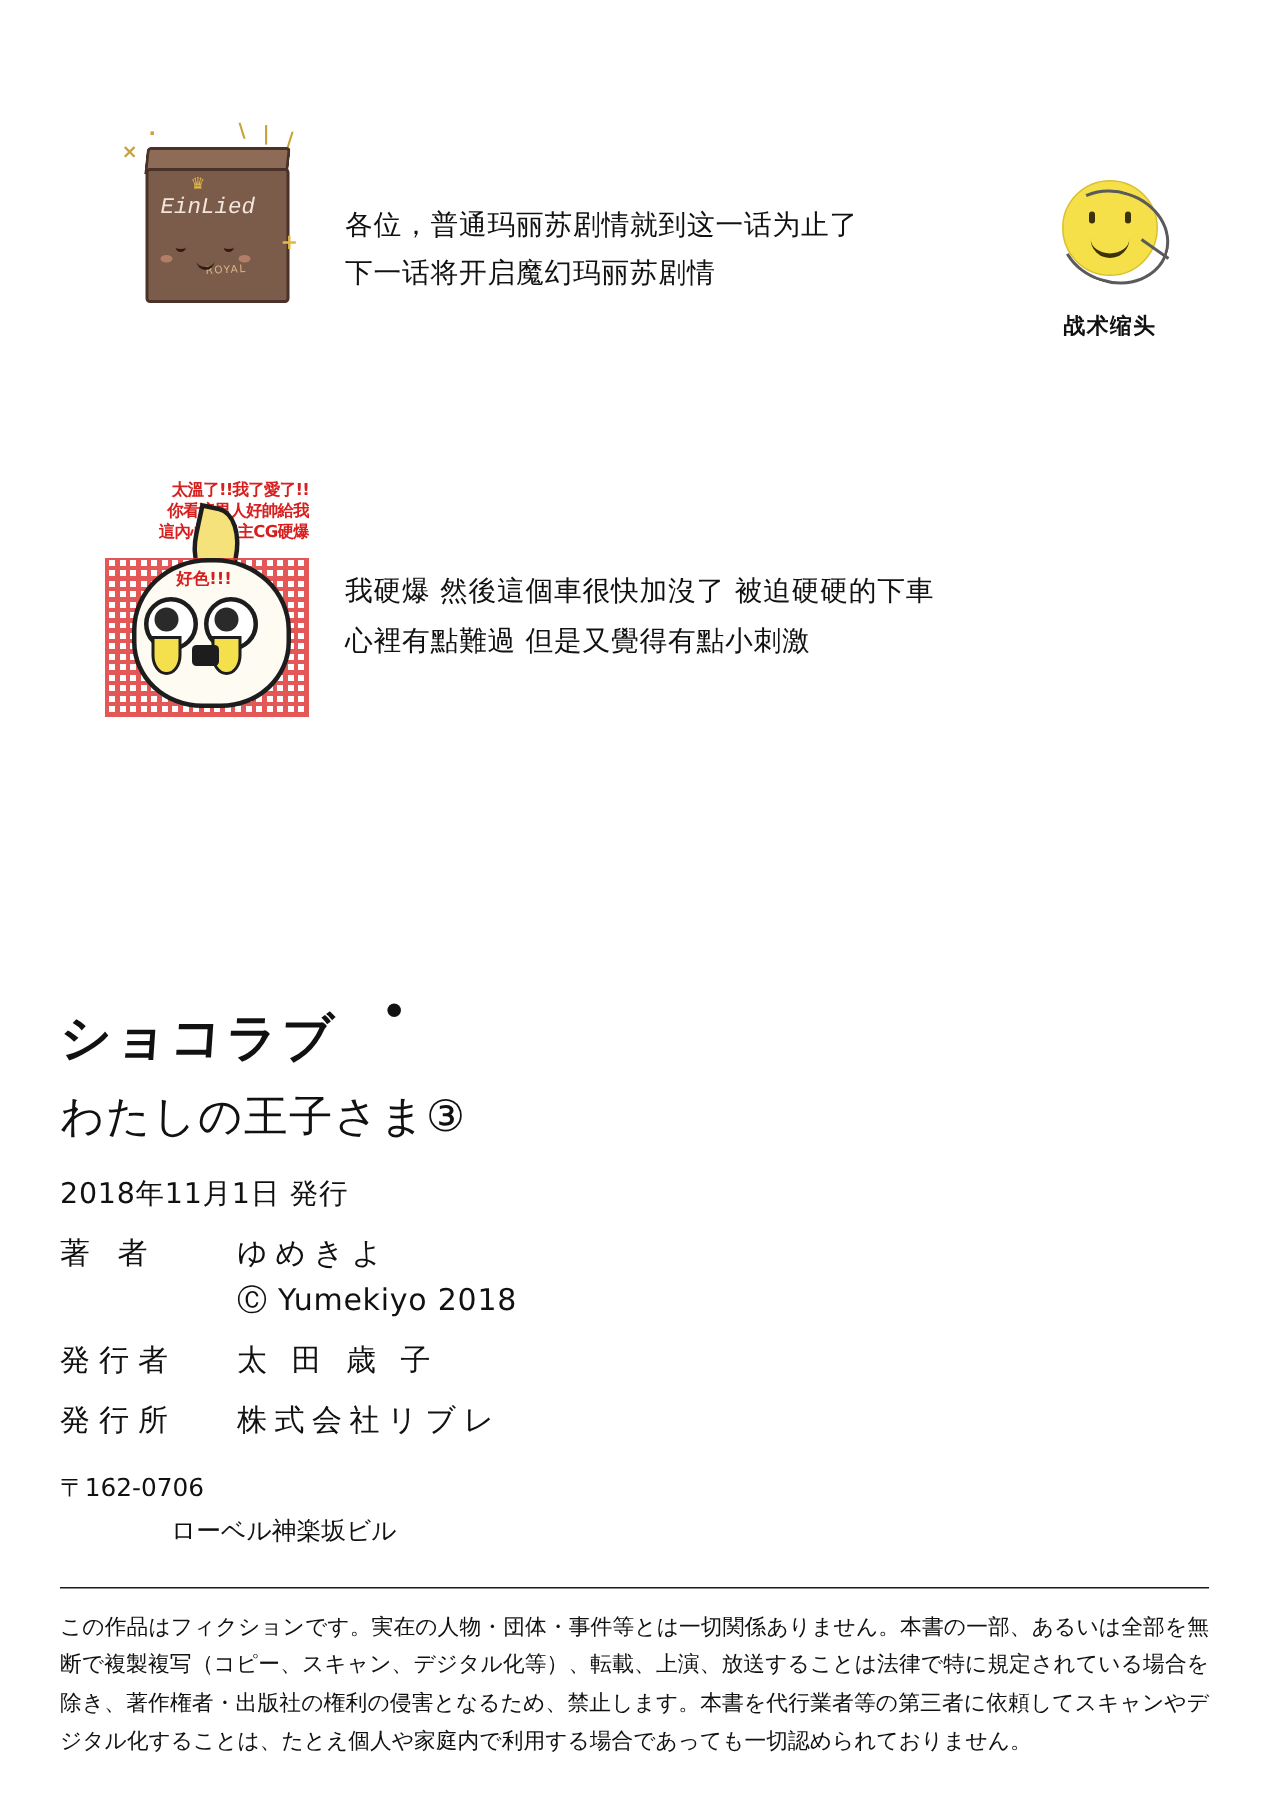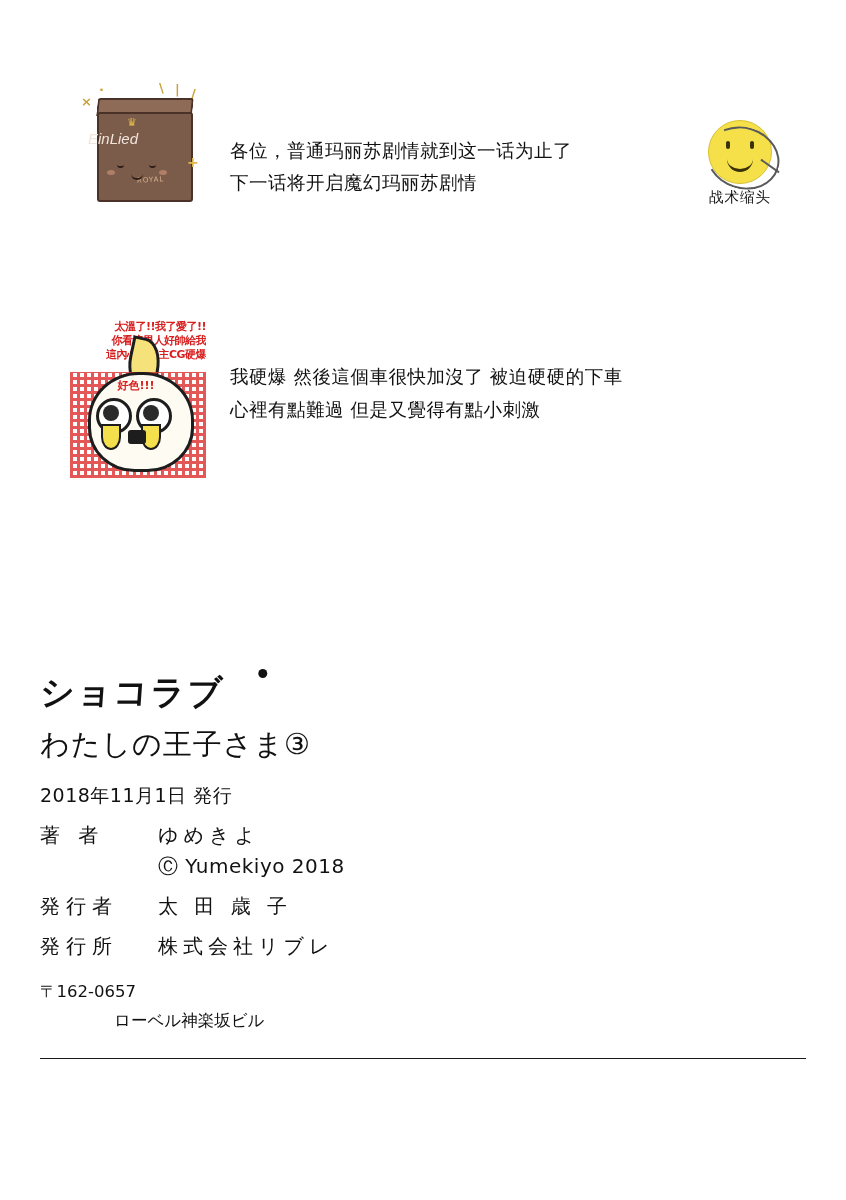--- a/index.html
+++ b/index.html
@@ -62,23 +62,23 @@
   .carton-crown {
     position: absolute;
     left: 52px;
     top: 36px;
     font-size: 11px;
     color: #e0b84a;
     letter-spacing: 0;
   }
   .carton-label {
     position: absolute;
-    left: 13px;
+    left: 32px;
     top: 50px;
-    font-family: Liberation Sans, sans-serif;
+    font-family: Liberation Mono, monospace;
     font-style: italic;
     font-size: 15px;
     color: #f2e6dc;
   }
   .carton-sub {
     position: absolute;
     left: 62px;
     top: 96px;
     font-size: 7px;
     color: #d9b38c;
@@ -186,23 +186,23 @@
   .tact-rope2 {
     position: absolute;
     left: 50px;
     top: 44px;
     width: 22px;
     height: 2px;
     background: #5a5a5a;
     transform: rotate(35deg);
   }
   #tactical-label {
-    margin-top: 4px;
+    margin-top: 24px;
     font-size: 14.5px;
-    font-weight: normal;
+    font-weight: bold;
     color: #111;
     letter-spacing: 1px;
   }
 
   
   #comment-block-2 {
     position: absolute;
     left: 60px;
     top: 315px;
     width: 740px;
@@ -315,21 +315,21 @@
     width: 18px;
     height: 14px;
     background: #1d1d1d;
     border-radius: 3px;
     z-index: 4;
   }
 
   #comment-text-2 {
     position: absolute;
     left: 170px;
-    top: 45px;
+    top: 63px;
     width: 560px;
     font-size: 18.5px;
     line-height: 1.8;
     color: #111111;
     letter-spacing: .5px;
   }
   #comment-text-2 div { white-space: nowrap; }
 
   
   #colophon {
@@ -509,20 +509,21 @@
     <span class="credit-value">太 田 歳 子</span>
   </div>
 
   <div class="credit-row">
     <span class="credit-label">発行所</span>
     <span class="credit-value">株式会社リブレ</span>
   </div>
 
   <div id="address-block">
     <div class="addr-line1">
-      <span class="zip">〒162-0657</span>
+      <span class="zip">〒162-0706</span>
     </div>
     <div class="indent">ローベル神楽坂ビル</div>
   </div>
 
   <div id="divider"></div>
 
+  <div id="disclaimer">この作品はフィクションです。実在の人物・団体・事件等とは一切関係ありません。本書の一部、あるいは全部を無断で複製複写（コピー、スキャン、デジタル化等）、転載、上演、放送することは法律で特に規定されている場合を除き、著作権者・出版社の権利の侵害となるため、禁止します。本書を代行業者等の第三者に依頼してスキャンやデジタル化することは、たとえ個人や家庭内で利用する場合であっても一切認められておりません。</div>
 </div>
 
 </body></html>

